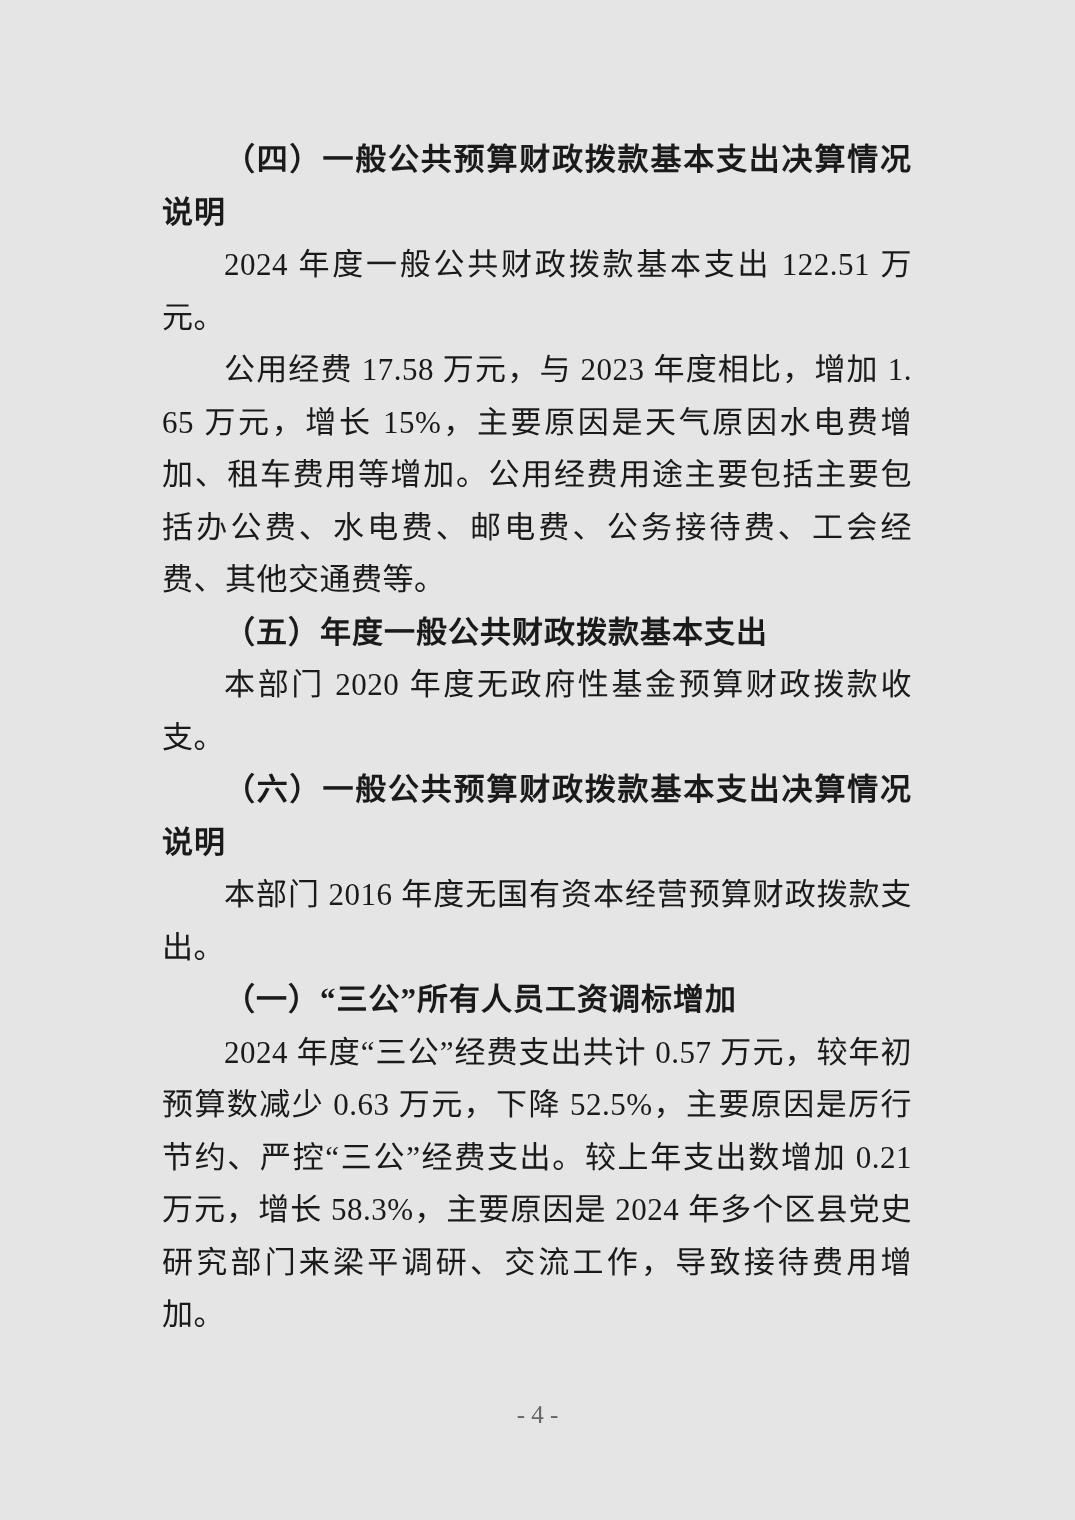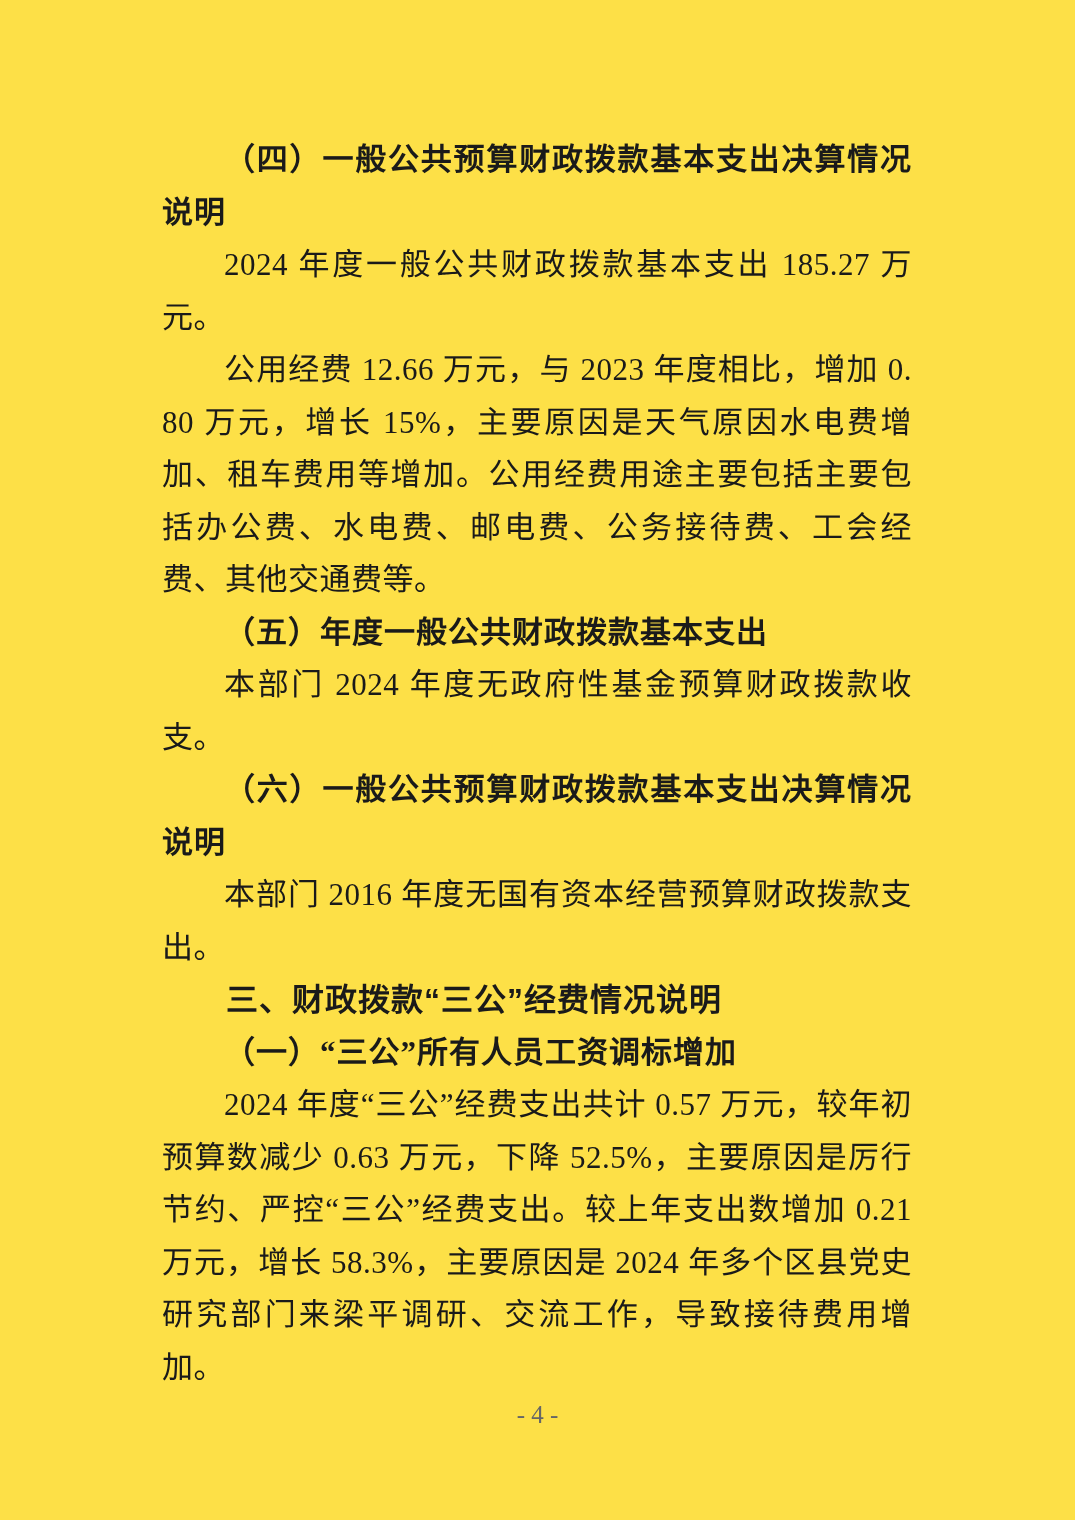--- a/index.html
+++ b/index.html
@@ -4,21 +4,21 @@
 <style>
   html, body {
     margin: 0;
     padding: 0;
     background: #ffffff;
   }
   .page {
     position: relative;
     width: 1075px;
     height: 1520px;
-    background: #fde047;
+    background: #e5e5e5;
     overflow: hidden;
     font-family: "Liberation Serif", "DejaVu Serif", serif;
   }
   .content {
     position: absolute;
     top: 134px;
     left: 162px;
     width: 750px;
   }
   .para {
@@ -56,24 +56,23 @@
     color: #666666;
     font-family: "Liberation Serif", "DejaVu Serif", serif;
   }
 </style>
 </head>
 <body>
 
 <div class="page">
   <div class="content">
       <p class="para section-heading indent">（四）一般公共预算财政拨款基本支出决算情况说明</p>
-      <p class="para body indent">2024 年度一般公共财政拨款基本支出 185.27 万元。</p>
-      <p class="para body indent">公用经费 12.66 万元，与 2023 年度相比，增加 0.80 万元，增长 15%，主要原因是天气原因水电费增加、租车费用等增加。公用经费用途主要包括主要包括办公费、水电费、邮电费、公务接待费、工会经费、其他交通费等。</p>
+      <p class="para body indent">2024 年度一般公共财政拨款基本支出 122.51 万元。</p>
+      <p class="para body indent">公用经费 17.58 万元，与 2023 年度相比，增加 1.65 万元，增长 15%，主要原因是天气原因水电费增加、租车费用等增加。公用经费用途主要包括主要包括办公费、水电费、邮电费、公务接待费、工会经费、其他交通费等。</p>
       <p class="para section-heading indent">（五）年度一般公共财政拨款基本支出</p>
-      <p class="para body indent">本部门 2024 年度无政府性基金预算财政拨款收支。</p>
+      <p class="para body indent">本部门 2020 年度无政府性基金预算财政拨款收支。</p>
       <p class="para section-heading indent">（六）一般公共预算财政拨款基本支出决算情况说明</p>
       <p class="para body indent">本部门 2016 年度无国有资本经营预算财政拨款支出。</p>
-      <p class="para chapter-heading indent">三、财政拨款“三公”经费情况说明</p>
       <p class="para section-heading indent">（一）“三公”所有人员工资调标增加</p>
       <p class="para body indent">2024 年度“三公”经费支出共计 0.57 万元，较年初预算数减少 0.63 万元，下降 52.5%，主要原因是厉行节约、严控“三公”经费支出。较上年支出数增加 0.21 万元，增长 58.3%，主要原因是 2024 年多个区县党史研究部门来梁平调研、交流工作，导致接待费用增加。</p>
     </div>
   <div class="footer">- 4 -</div>
 </div>
 
 </body></html>

